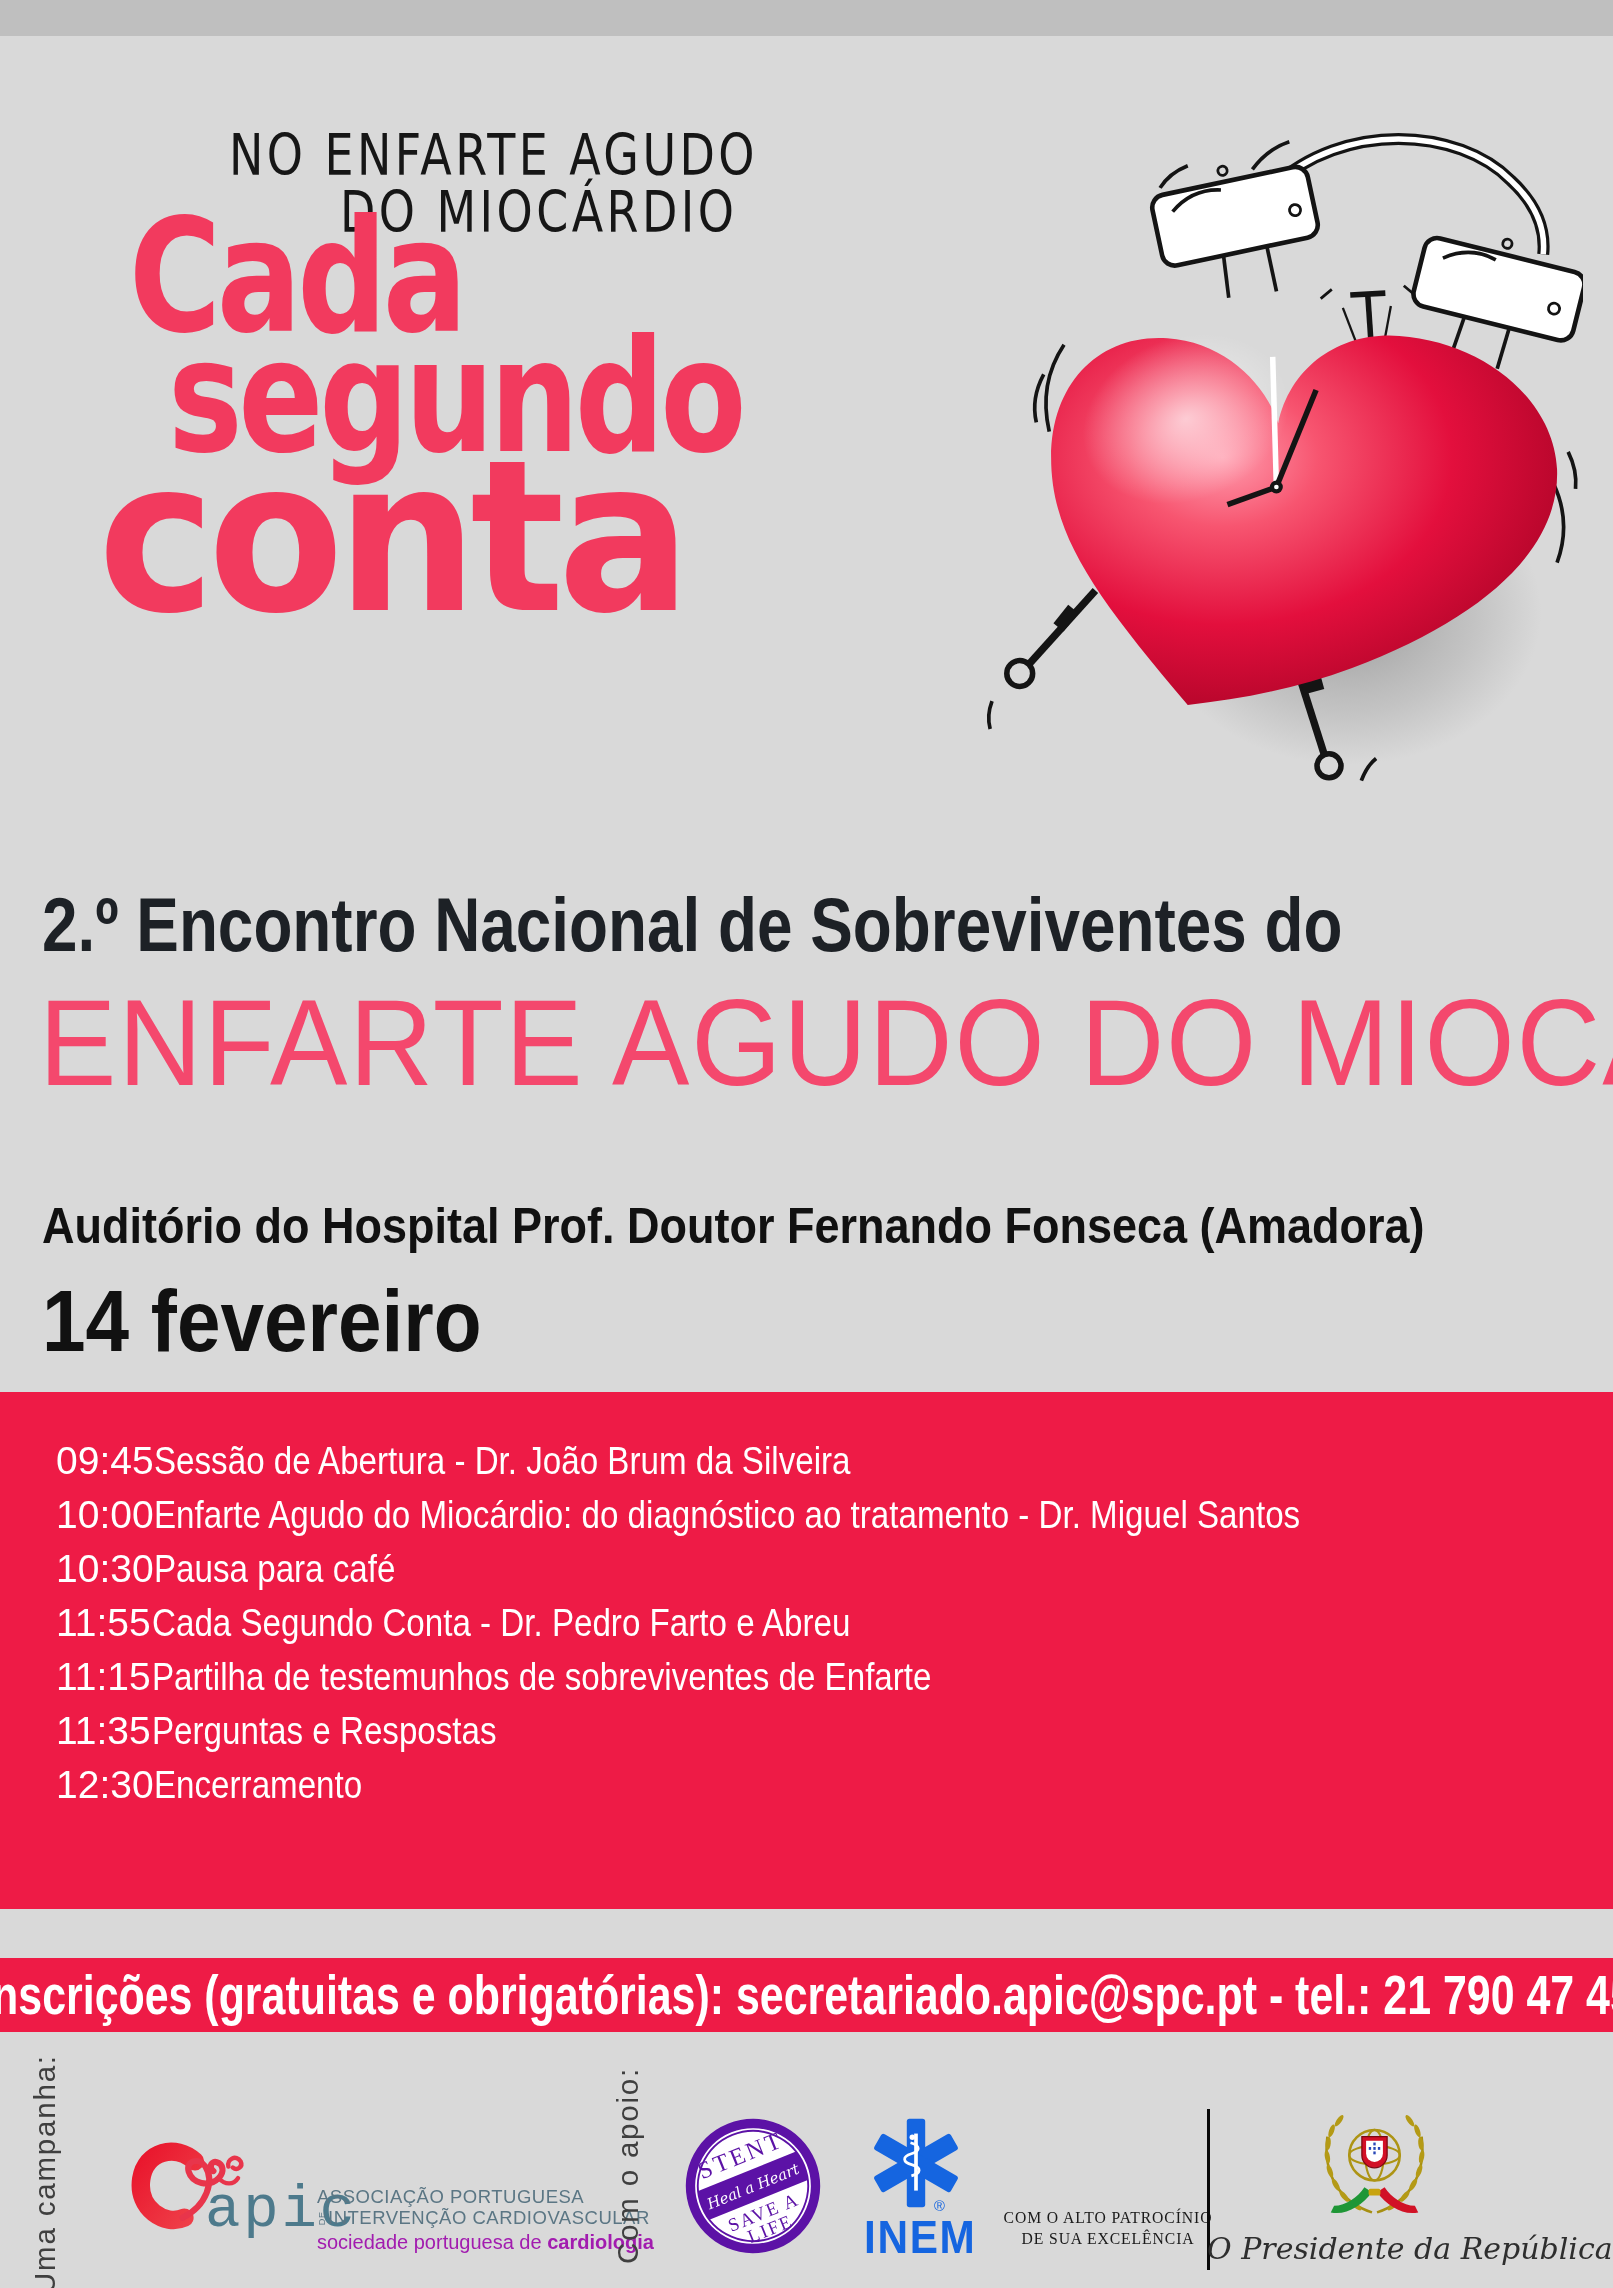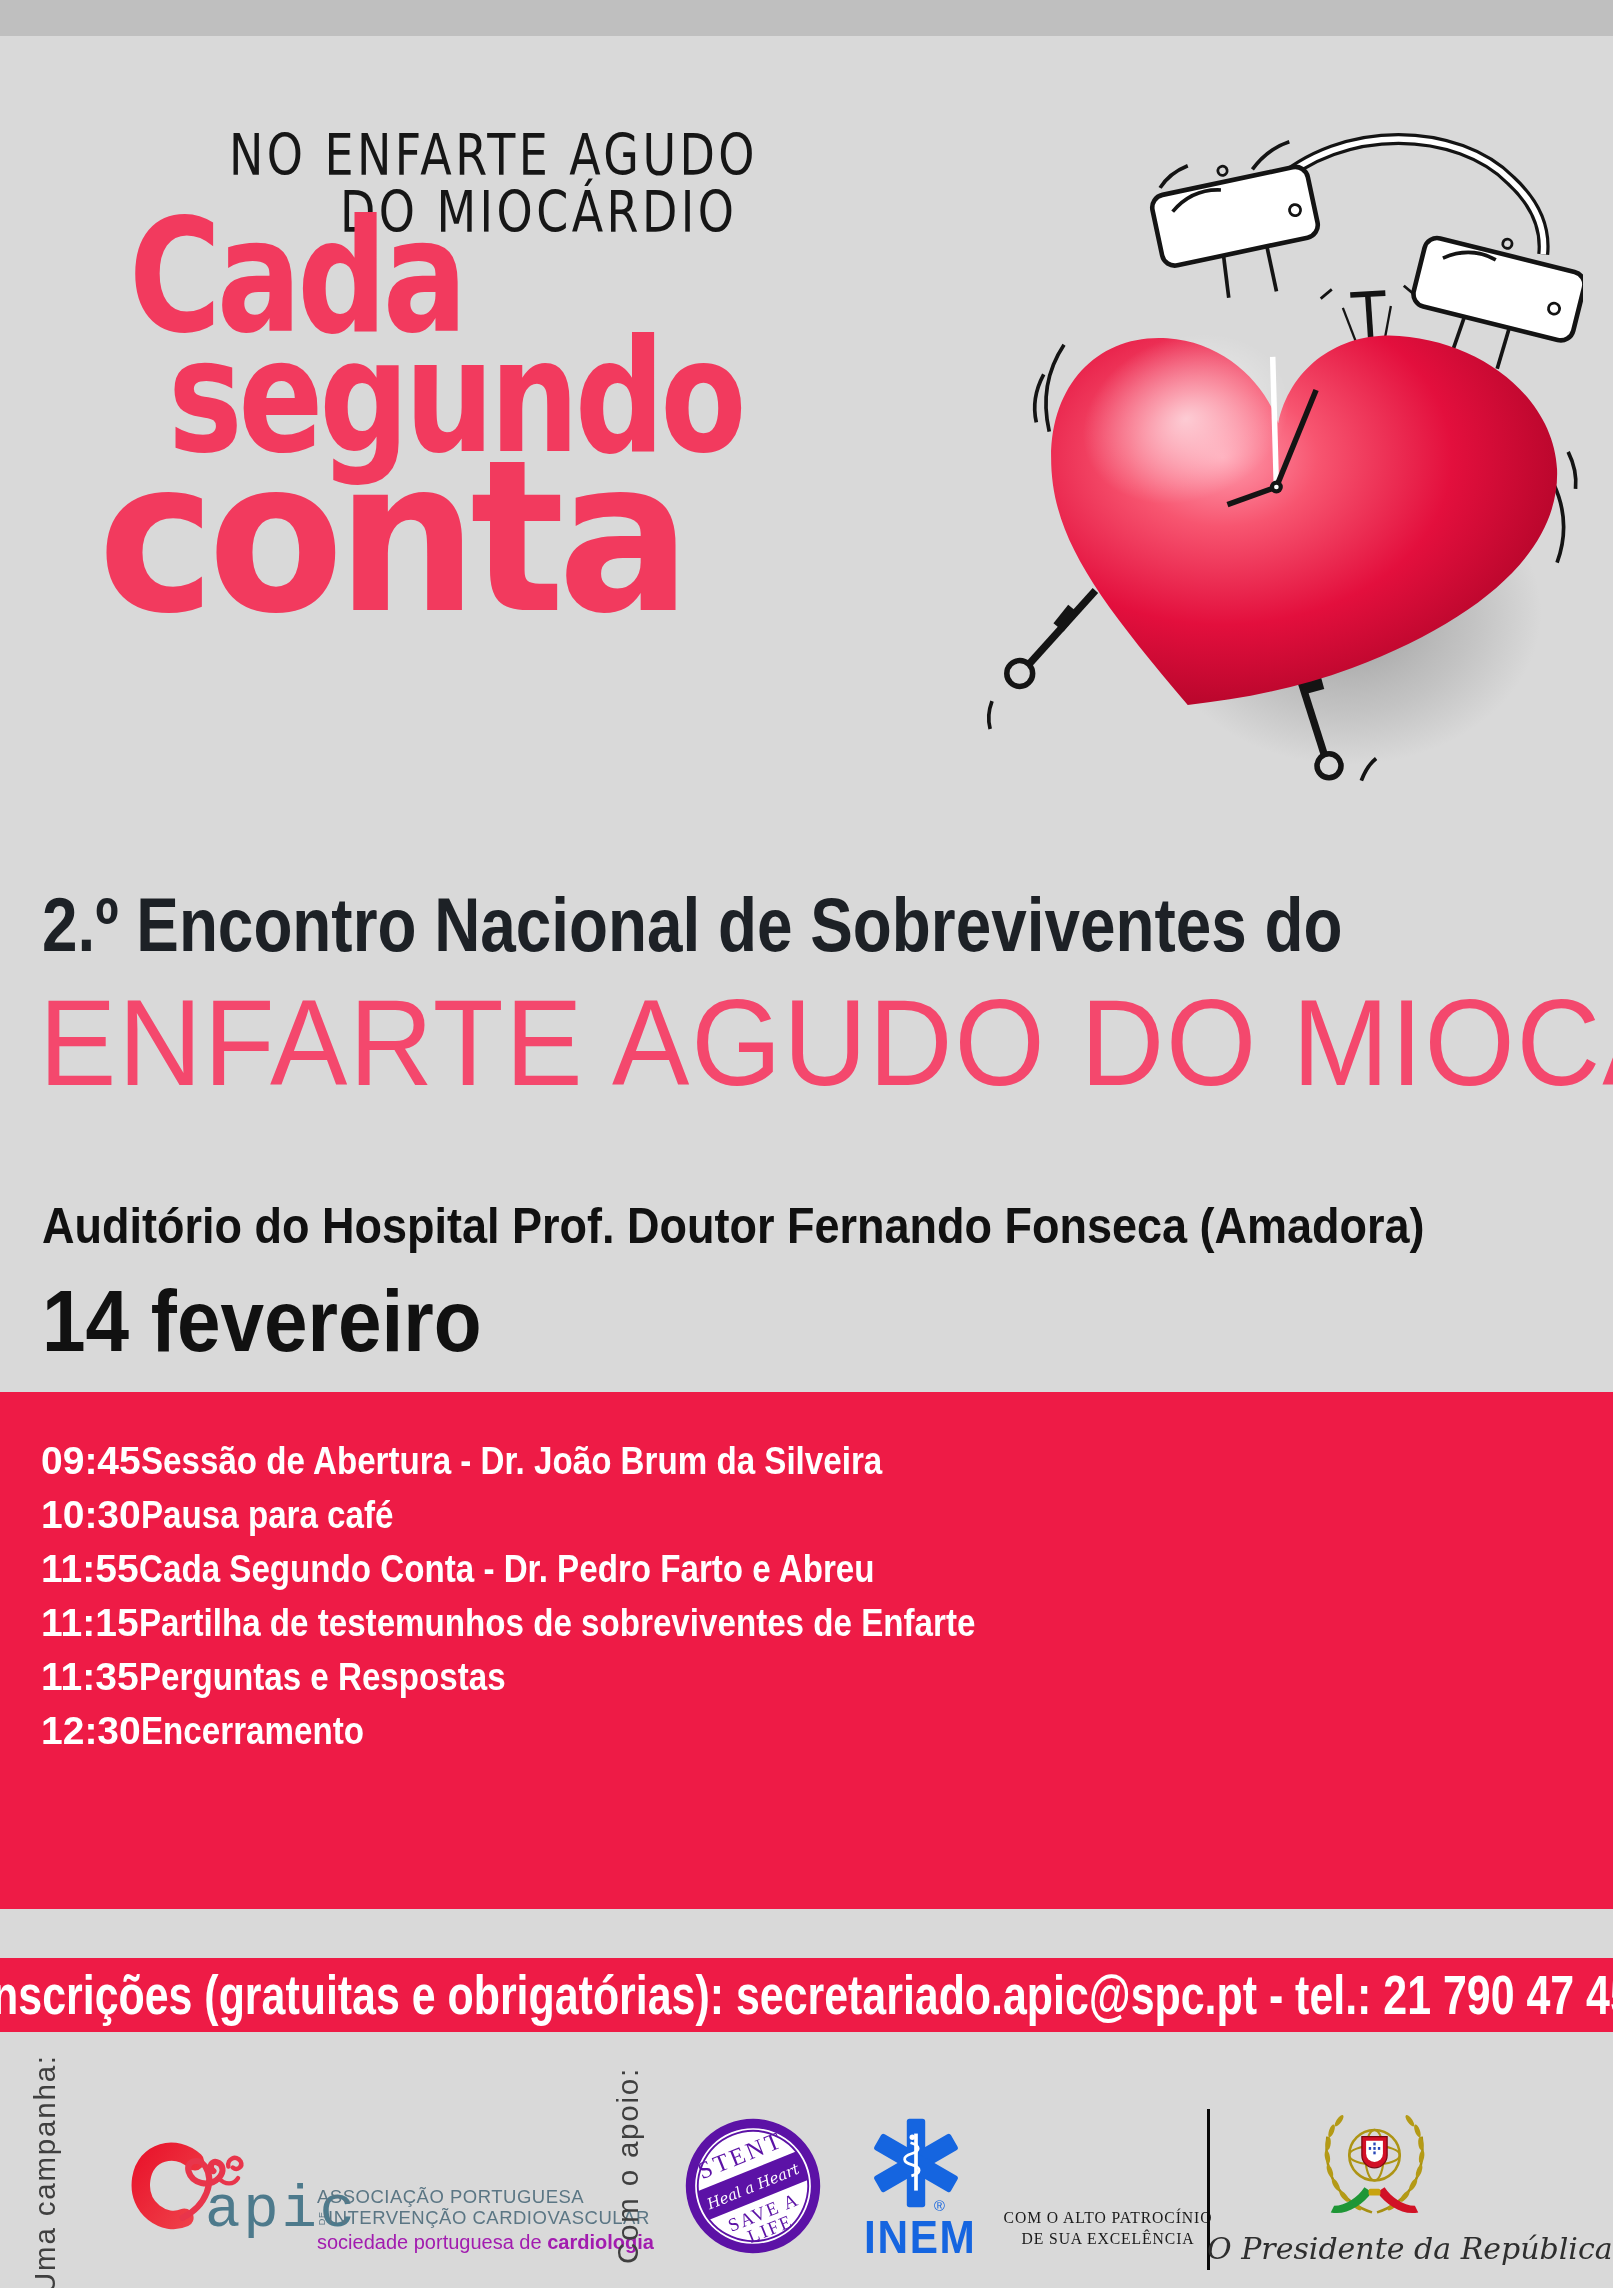--- a/index.html
+++ b/index.html
@@ -32,21 +32,21 @@
     transform:scale(1,1.06);transform-origin:left top;white-space:nowrap;letter-spacing:1.8px;}
   #venue{left:42px;top:1161px;font-size:50px;font-weight:bold;color:#111;
     transform:scaleX(.90);transform-origin:left top;white-space:nowrap;}
   #date{left:42px;top:1235px;font-size:87px;font-weight:bold;color:#111;
     transform:scaleX(.90);transform-origin:left top;white-space:nowrap;}
 
   
   #schedule{left:0;top:1356px;width:1613px;height:517px;background:#ee1b46;
     padding-top:42px;box-sizing:border-box;}
   .srow{display:flex;align-items:baseline;height:54px;line-height:54px;
-    padding-left:41px;color:#fff;font-size:39px;white-space:nowrap;font-weight:bold;}
+    padding-left:56px;color:#fff;font-size:39px;white-space:nowrap;}
   .srow .time{flex:0 0 96px;}
   .srow .desc{transform:scaleX(.85);transform-origin:left center;display:inline-block;}
 
   
   #stripe{left:0;top:1922px;width:1613px;height:74px;background:#ee1b46;
     display:flex;align-items:center;justify-content:center;}
   #stripe .txt{color:#fff;font-size:55px;font-weight:bold;white-space:nowrap;
     transform:scaleX(.78);transform-origin:center center;letter-spacing:0;}
 
   
@@ -183,20 +183,24 @@
   <div class="abs" id="titlePink">ENFARTE AGUDO DO MIOCÁRDIO</div>
   <div class="abs" id="venue">Auditório do Hospital Prof. Doutor Fernando Fonseca (Amadora)</div>
   <div class="abs" id="date">14 fevereiro</div>
 
   <div class="abs" id="schedule">
     <div class="srow">
         <span class="time">09:45</span>
         <span class="desc">Sessão de Abertura - Dr. João Brum da Silveira</span>
       </div>
     <div class="srow">
+        <span class="time">10:00</span>
+        <span class="desc">Enfarte Agudo do Miocárdio: do diagnóstico ao tratamento - Dr. Miguel Santos</span>
+      </div>
+    <div class="srow">
         <span class="time">10:30</span>
         <span class="desc">Pausa para café</span>
       </div>
     <div class="srow">
         <span class="time">11:55</span>
         <span class="desc">Cada Segundo Conta - Dr. Pedro Farto e Abreu</span>
       </div>
     <div class="srow">
         <span class="time">11:15</span>
         <span class="desc">Partilha de testemunhos de sobreviventes de Enfarte</span>

